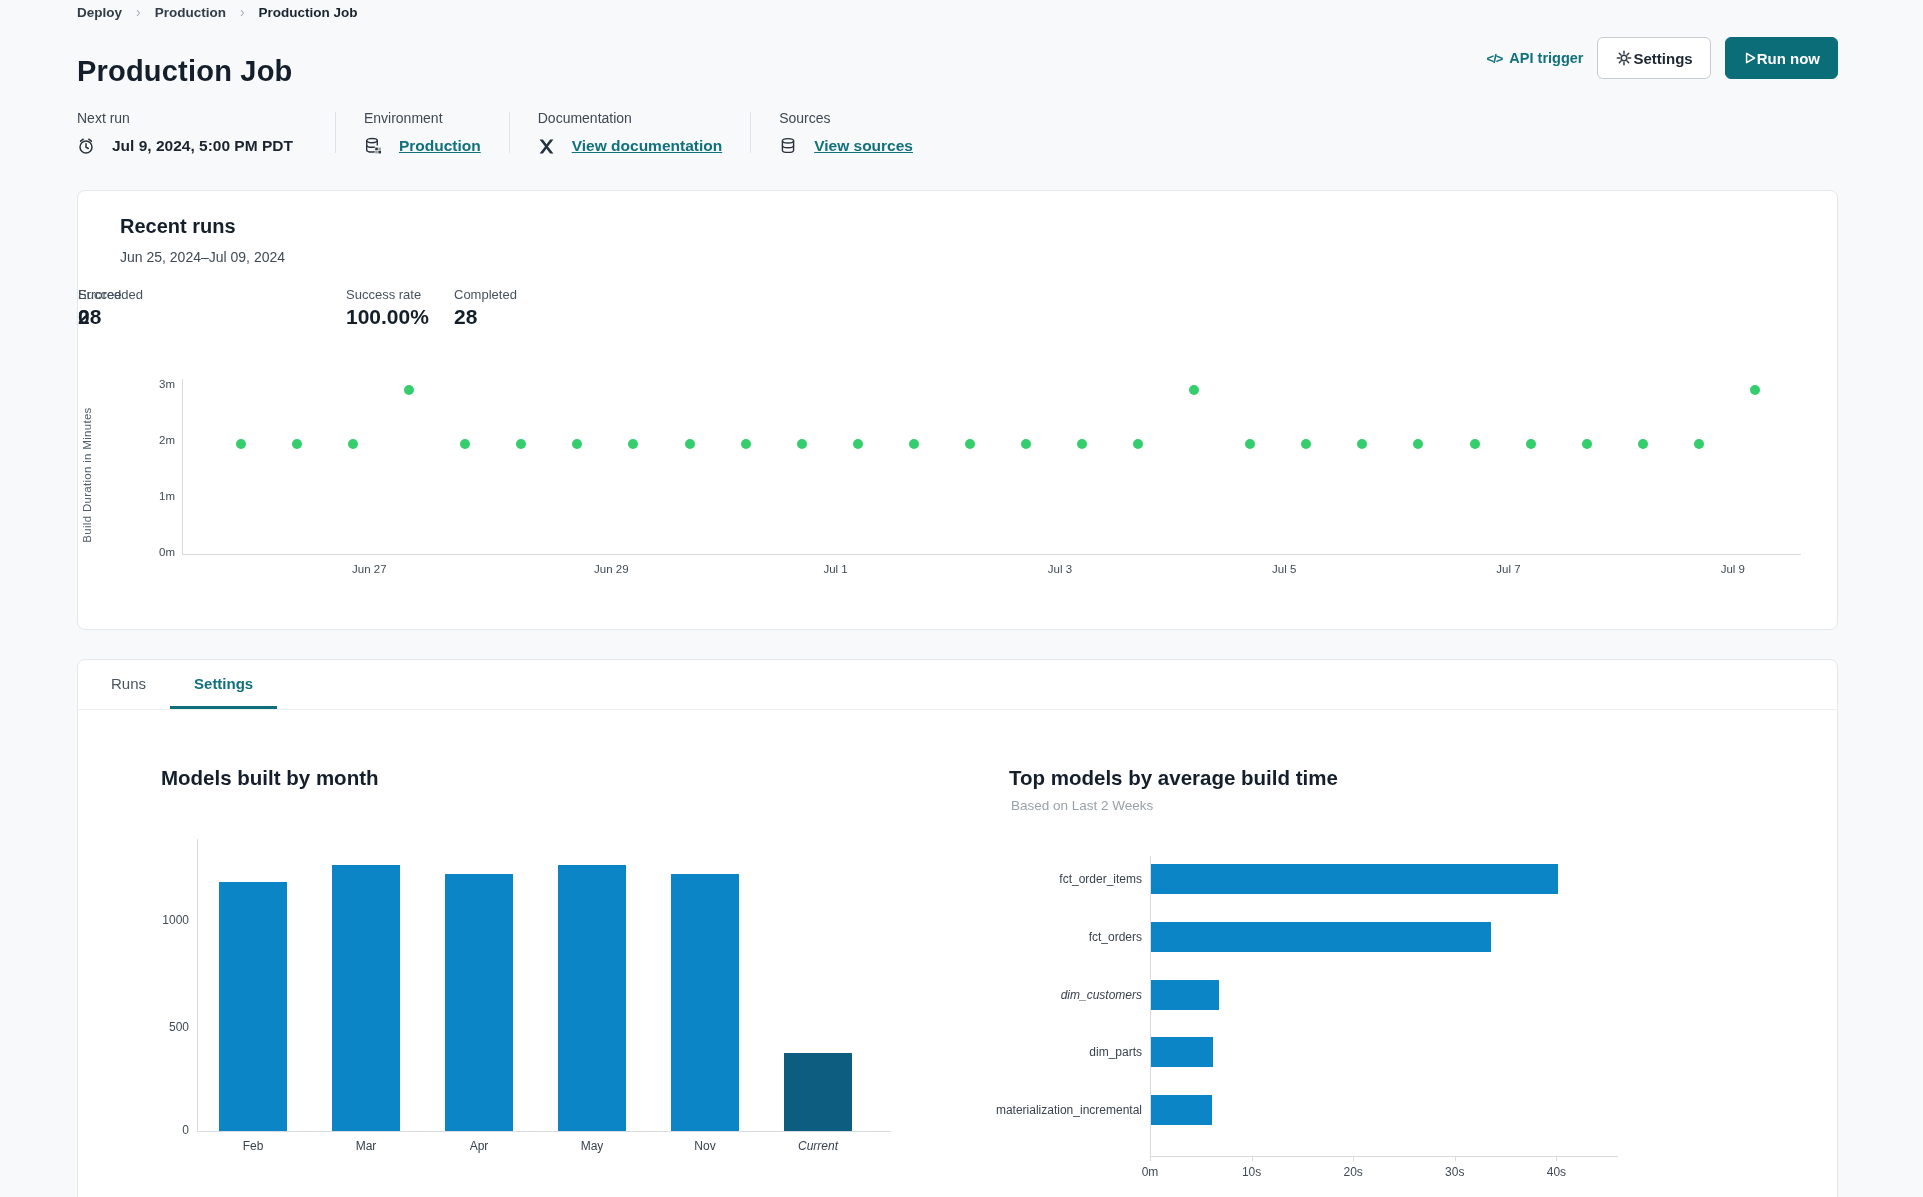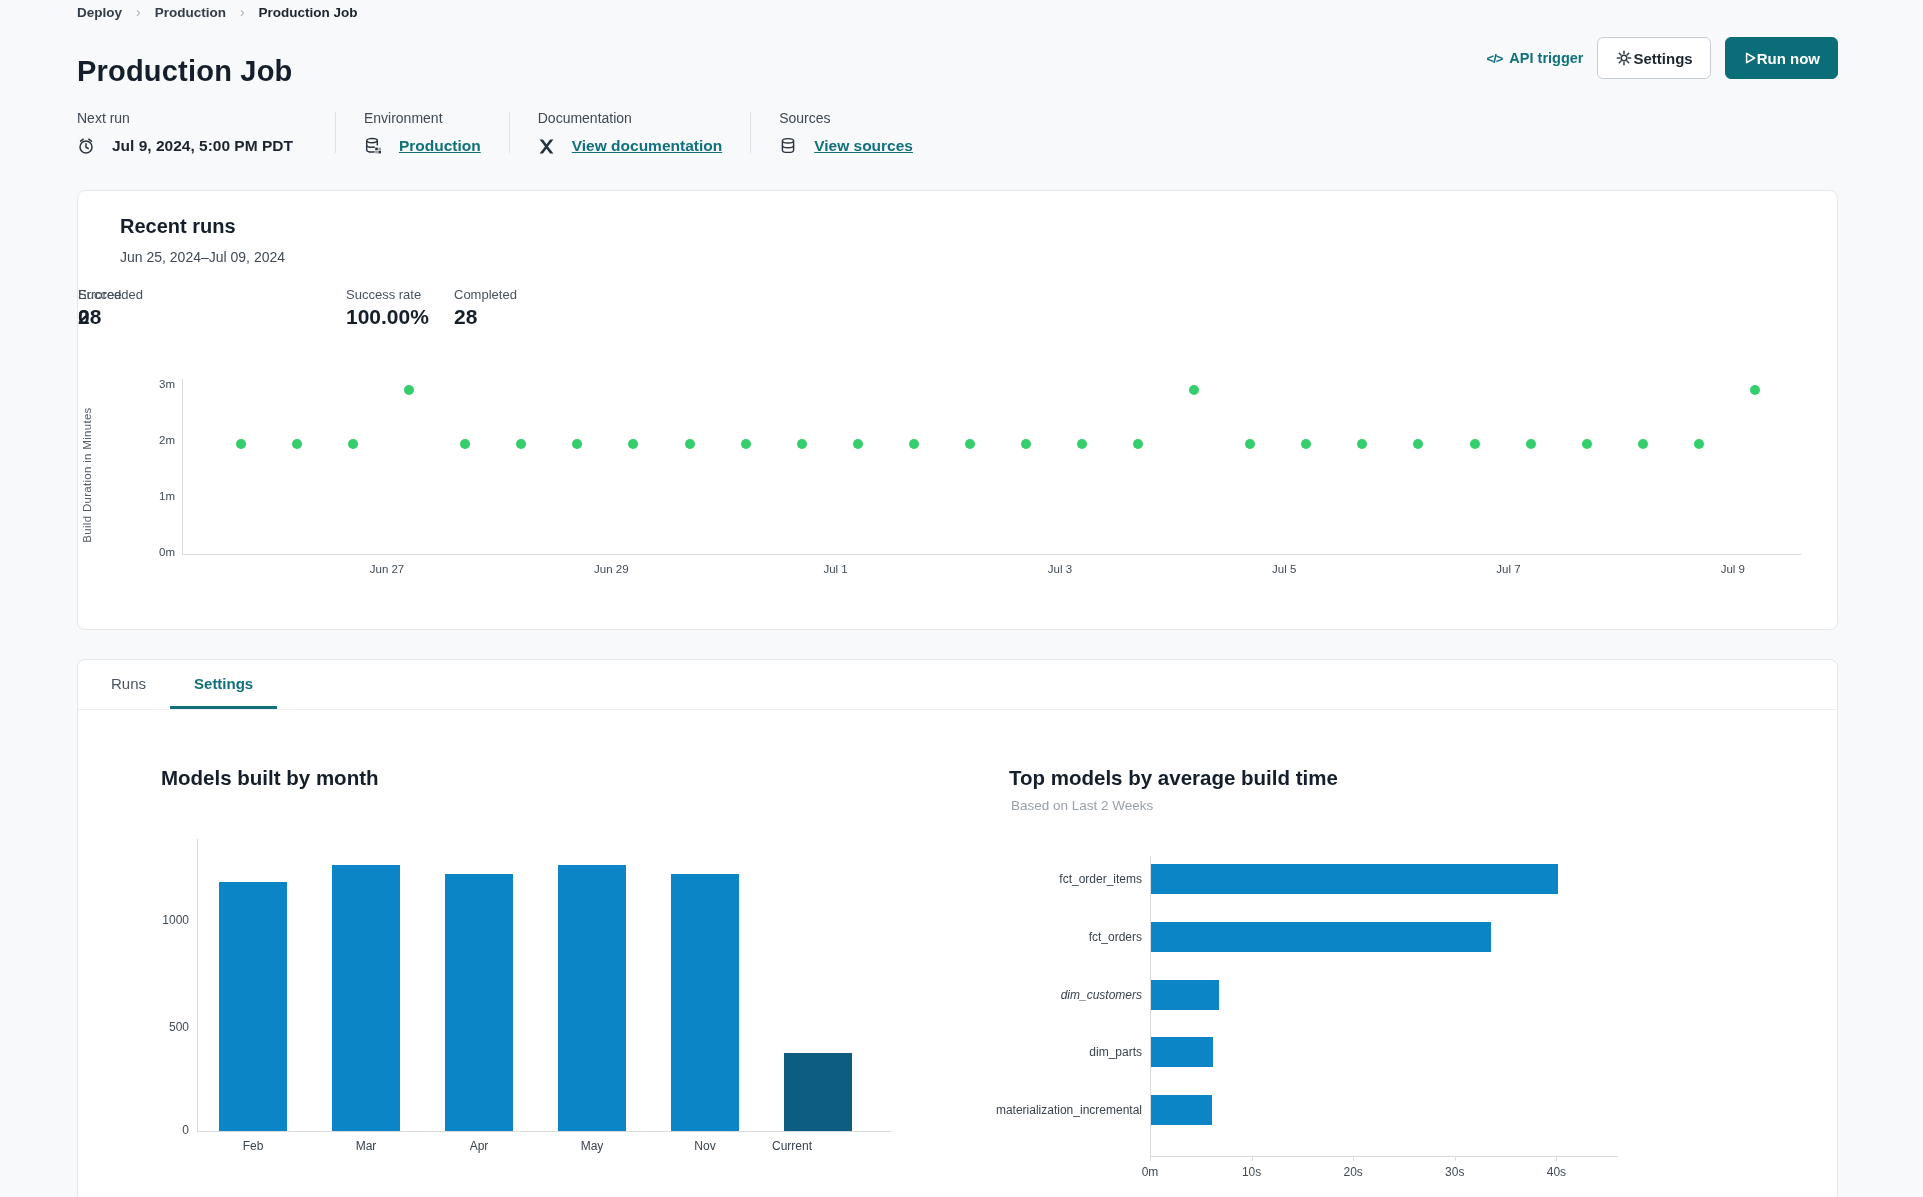--- a/index.html
+++ b/index.html
@@ -183,21 +183,21 @@
     </div>
 
     <div id="scatter" class="abs" style="left:0;top:0;width:1759px;height:438px">
       <div class="ylab-rot">Build Duration in Minutes</div>
     <div class="axis" style="left: 104px; top: 188px; width: 1px; height: 175px;"></div>
         <div class="axis" style="left: 104px; top: 363px; width: 1619px; height: 1px;"></div>
         <div class="tick" style="left: 40px; width: 57px; top: 355px; text-align: right;">0m</div>
         <div class="tick" style="left: 40px; width: 57px; top: 299px; text-align: right;">1m</div>
         <div class="tick" style="left: 40px; width: 57px; top: 243px; text-align: right;">2m</div>
         <div class="tick" style="left: 40px; width: 57px; top: 187px; text-align: right;">3m</div>
-        <div class="tick" style="left: 274px; width: 70px; top: 372px; text-align: center;">Jun 27</div>
+        <div class="tick" style="left: 274px; width: 70px; top: 372px; ">Jun 27</div>
         <div class="tick" style="left: 498.3px; width: 70px; top: 372px; text-align: center;">Jun 29</div>
         <div class="tick" style="left: 722.6px; width: 70px; top: 372px; text-align: center;">Jul 1</div>
         <div class="tick" style="left: 946.9px; width: 70px; top: 372px; text-align: center;">Jul 3</div>
         <div class="tick" style="left: 1171.2px; width: 70px; top: 372px; text-align: center;">Jul 5</div>
         <div class="tick" style="left: 1395.5px; width: 70px; top: 372px; text-align: center;">Jul 7</div>
         <div class="tick" style="left: 1619.8px; width: 70px; top: 372px; text-align: center;">Jul 9</div>
         <div class="dot" style="left: 158px; top: 247.68px; background: rgb(53, 206, 109);"></div>
         <div class="dot" style="left: 214.07px; top: 247.68px; background: rgb(53, 206, 109);"></div>
         <div class="dot" style="left: 270.14px; top: 247.68px; background: rgb(53, 206, 109);"></div>
         <div class="dot" style="left: 326.21px; top: 193.92px; background: rgb(53, 206, 109);"></div>
@@ -249,21 +249,21 @@
         <div class="catlabel" style="left: 130px; width: 90px; top: 479px;">Feb</div>
         <div class="abs" style="left: 254px; top: 205.26px; width: 68px; height: 265.74px; background: rgb(12, 133, 199);"></div>
         <div class="catlabel" style="left: 243px; width: 90px; top: 479px;">Mar</div>
         <div class="abs" style="left: 367px; top: 213.5px; width: 68px; height: 257.5px; background: rgb(12, 133, 199);"></div>
         <div class="catlabel" style="left: 356px; width: 90px; top: 479px;">Apr</div>
         <div class="abs" style="left: 480px; top: 205.26px; width: 68px; height: 265.74px; background: rgb(12, 133, 199);"></div>
         <div class="catlabel" style="left: 469px; width: 90px; top: 479px;">May</div>
         <div class="abs" style="left: 593px; top: 213.5px; width: 68px; height: 257.5px; background: rgb(12, 133, 199);"></div>
         <div class="catlabel" style="left: 582px; width: 90px; top: 479px;">Nov</div>
         <div class="abs" style="left: 706px; top: 392.72px; width: 68px; height: 78.28px; background: rgb(13, 93, 128);"></div>
-        <div class="catlabel" style="left: 669px; width: 90px; top: 479px;">Current</div>
+        <div class="catlabel" style="left: 695px; width: 90px; top: 479px; font-style: italic;">Current</div>
       </div>
     <div id="hbarchart" class="abs" style="left:0;top:0;width:1759px;height:558px">
         <div class="axis" style="left: 1072px; top: 196px; width: 1px; height: 300px;"></div>
         <div class="axis" style="left: 1072px; top: 496px; width: 468px; height: 1px;"></div>
         <div class="hbarlabel" style="left: 766px; width: 298px; top: 212px;">fct_order_items</div>
         <div class="abs" style="left: 1073px; top: 204px; width: 407.416px; height: 30px; background: rgb(12, 133, 199);"></div>
         <div class="hbarlabel" style="left: 766px; width: 298px; top: 269.8px;">fct_orders</div>
         <div class="abs" style="left: 1073px; top: 261.8px; width: 340.36px; height: 30px; background: rgb(12, 133, 199);"></div>
         <div class="hbarlabel" style="left: 766px; width: 298px; top: 327.6px; font-style: italic;">dim_customers</div>
         <div class="abs" style="left: 1073px; top: 319.6px; width: 68.072px; height: 30px; background: rgb(12, 133, 199);"></div>

